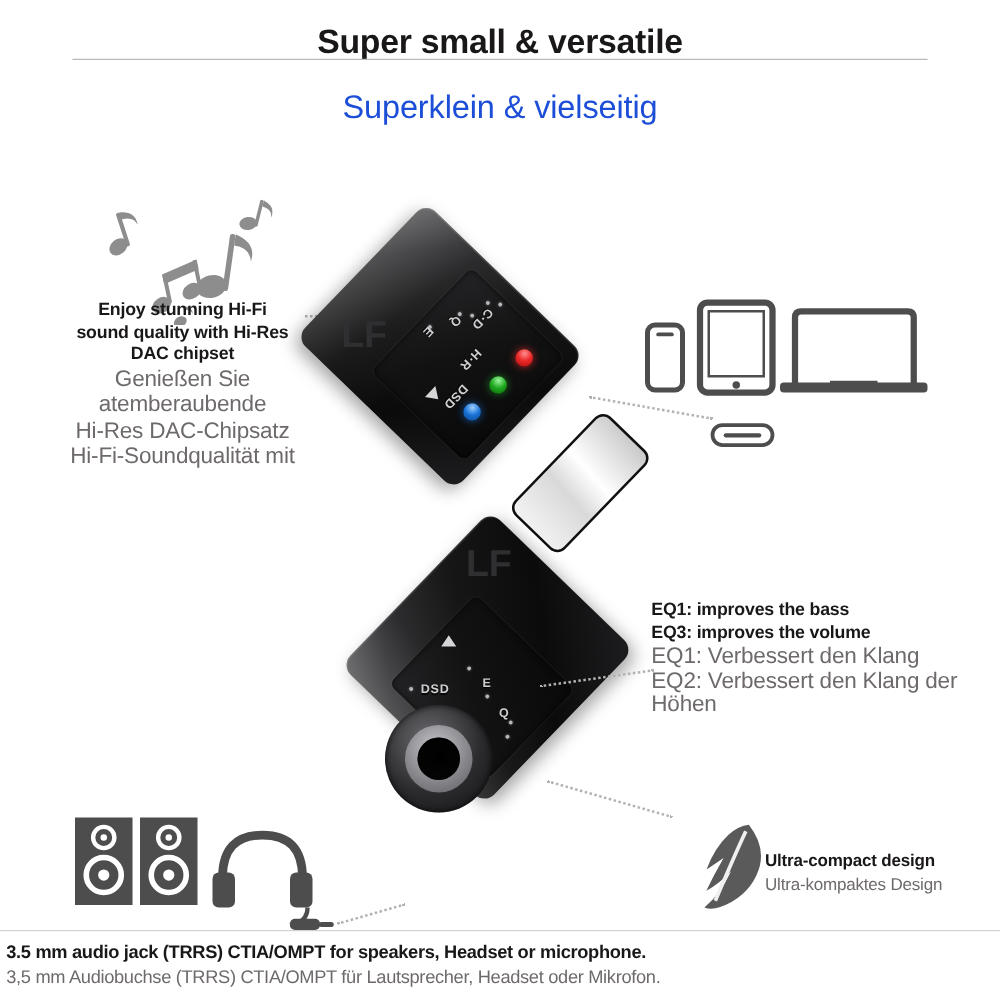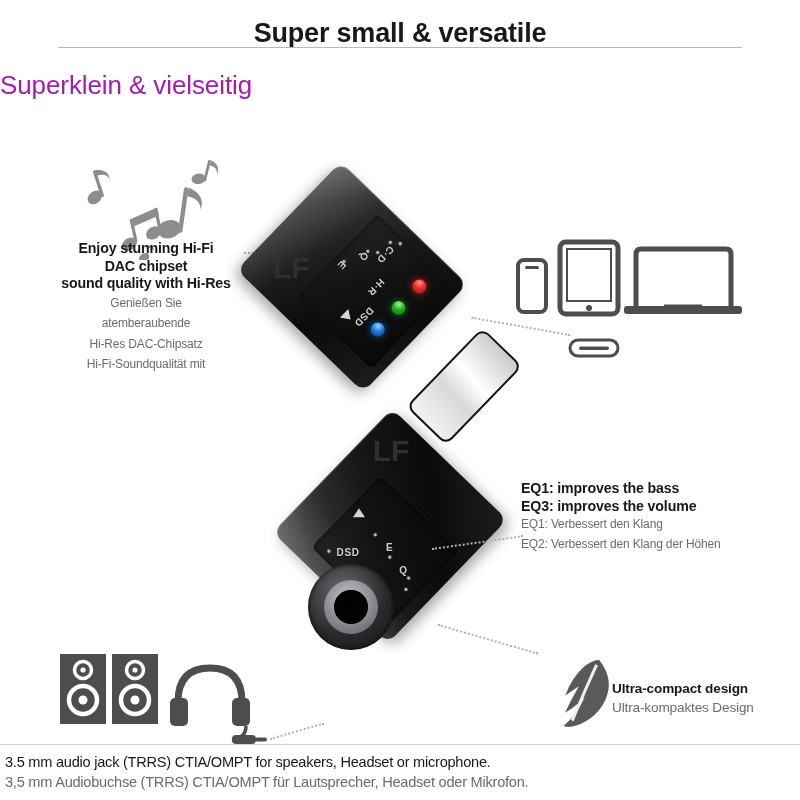--- a/index.html
+++ b/index.html
@@ -15,48 +15,48 @@
   
   .title-en{
     position:absolute;left:0;top:18px;width:800px;text-align:center;
     font-size:27px;font-weight:bold;letter-spacing:-0.2px;color:#1a1718;
   }
   .hdr-rule{
     position:absolute;left:58px;top:47px;width:684px;height:1px;
     background:#b9b9b9;
   }
   .title-de{
-    position:absolute;left:0;top:70px;width:800px;
-    font-size:26px;font-weight:normal;color:#a21caf;letter-spacing:-0.1px;
+    position:absolute;left:0;top:70px;width:800px;text-align:center;
+    font-size:26px;font-weight:normal;color:#1d4ed8;letter-spacing:-0.1px;
   }
 
   
   .callout{position:absolute;}
   .callout .en{
     font-size:14.2px;font-weight:bold;line-height:17.5px;color:#1a1718;
     letter-spacing:-0.15px;
   }
   .callout .de{
-    font-size:12px;font-weight:normal;line-height:20.5px;color:#6e6a6b;
+    font-size:18px;font-weight:normal;line-height:20.5px;color:#6e6a6b;
     letter-spacing:-0.15px;
   }
 
   #hifi-callout{left:36px;top:240px;width:220px;text-align:center;}
   #eq-callout{left:521px;top:479px;width:275px;}
   #eq-callout .en{line-height:18px;}
   #eq-callout .de{line-height:19.5px;}
 
   #compact-callout{left:612px;top:680px;width:185px;}
   #compact-callout .en{font-size:13.6px;}
   #compact-callout .de{font-size:13.6px;line-height:19px;}
 
   
   .bottom-rule{position:absolute;left:0;top:744px;width:800px;height:1px;background:#d3d3d3;}
   #jack-note{position:absolute;left:5px;top:752px;width:790px;}
-  #jack-note .en{font-size:14.6px;font-weight:normal;line-height:20px;color:#1a1718;letter-spacing:-0.25px;}
+  #jack-note .en{font-size:14.6px;font-weight:bold;line-height:20px;color:#1a1718;letter-spacing:-0.25px;}
   #jack-note .de{font-size:14.6px;font-weight:normal;line-height:21px;color:#6e6a6b;letter-spacing:-0.25px;}
 
   
   .dongle{position:absolute;}
   .dongle .body{
     position:absolute;left:0;top:0;border-radius:11px;
     background:linear-gradient(128deg,#4a4a4c 0%,#2a2a2c 16%,#161617 42%,#0b0b0c 70%,#1e1e20 100%);
     box-shadow:0 6px 14px rgba(0,0,0,.35), inset 0 1px 1px rgba(255,255,255,.18);
   }
   .dongle .sheen{
@@ -162,22 +162,22 @@
         <g transform="translate(70,96) rotate(-6)">
           <ellipse cx="5" cy="12" rx="5.4" ry="4" transform="rotate(-22 5 12)"></ellipse>
           <path d="M9 12 L9.5 0 q7 1.5 6 7 q-0.6 -4 -6 -4 z"></path>
         </g>
       </g>
     </svg>
   </div>
 
   <div class="callout" id="hifi-callout">
     <div class="en">Enjoy stunning Hi-Fi</div>
+    <div class="en">sound quality with Hi-Res</div>
     <div class="en">DAC chipset</div>
-    <div class="en">sound quality with Hi-Res</div>
     <div class="de">Genießen Sie</div>
     <div class="de">atemberaubende</div>
     <div class="de">Hi-Res DAC-Chipsatz</div>
     <div class="de">Hi-Fi-Soundqualität mit</div>
   </div>
 
   <div class="leader" style="left:244px;top:252px;width:62px;"></div>
 
   <div class="dongle" id="dongle-top" style="left:228px;top:196px;width:236px;height:236px;">
 

